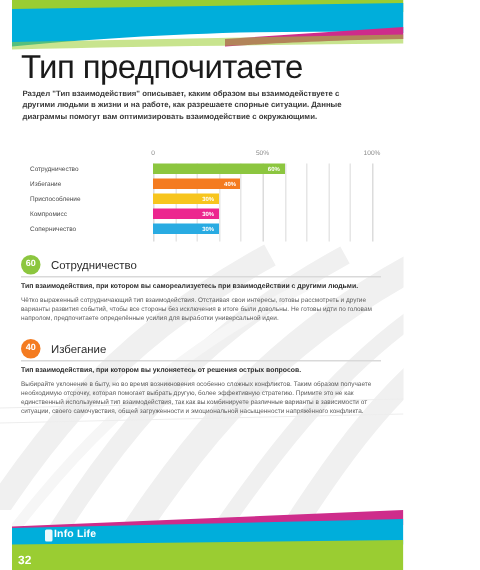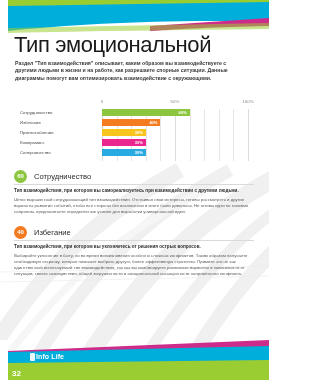--- a/index.html
+++ b/index.html
@@ -313,21 +313,21 @@
   </svg>
 
   <div class="footer-page-num">32</div>
   <div class="footer-logo">
     <span class="footer-logo-mark"></span>
     <span class="footer-logo-text">Info Life</span>
   </div>
 
   <div class="content">
 
-    <div class="title">Тип эмоциональной</div>
+    <div class="title">Тип предпочитаете</div>
     <div class="intro">Раздел "Тип взаимодействия" описывает, каким образом вы взаимодействуете с другими людьми в жизни и на работе, как разрешаете спорные ситуации. Данные диаграммы помогут вам оптимизировать взаимодействие с окружающими.</div>
 
     <div class="chart">
       <div class="chart-axis-labels">
           <span class="axis-tick-label" style="left: 88px;">0</span>
           <span class="axis-tick-label" style="left: 161px;">50%</span>
           <span class="axis-tick-label" style="left: 234px;">100%</span>
         </div>
       <div class="chart-plot">
         <div class="gridlines">

